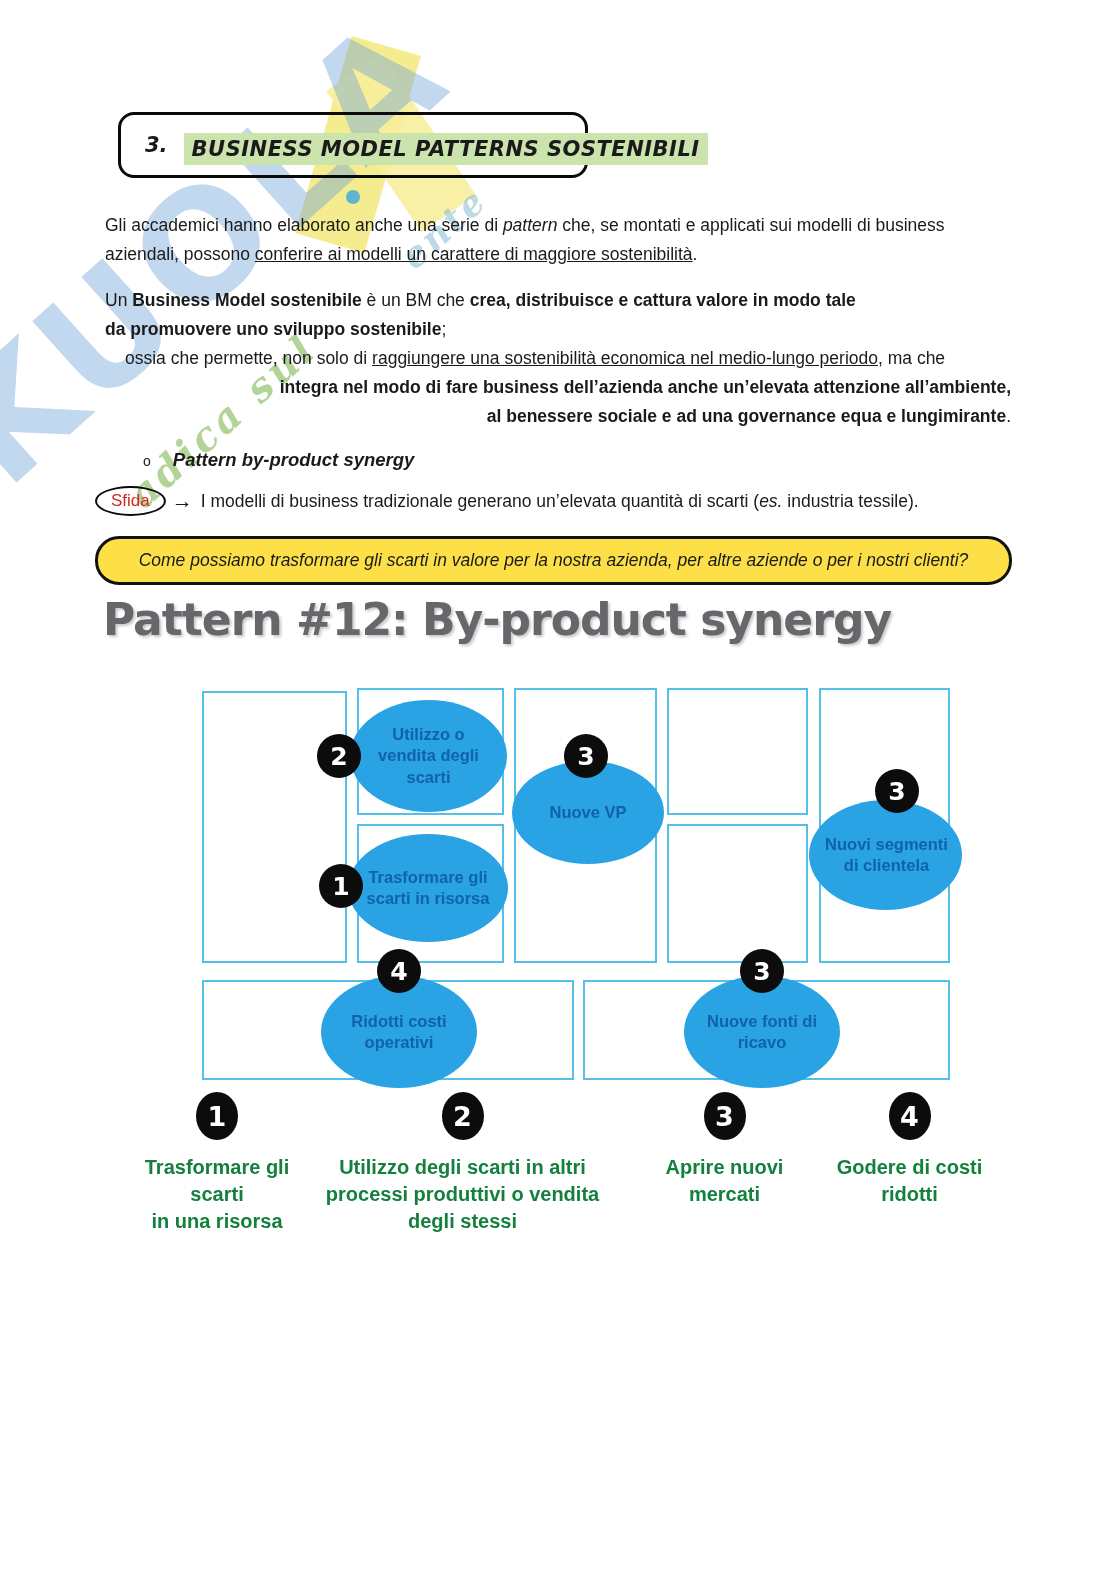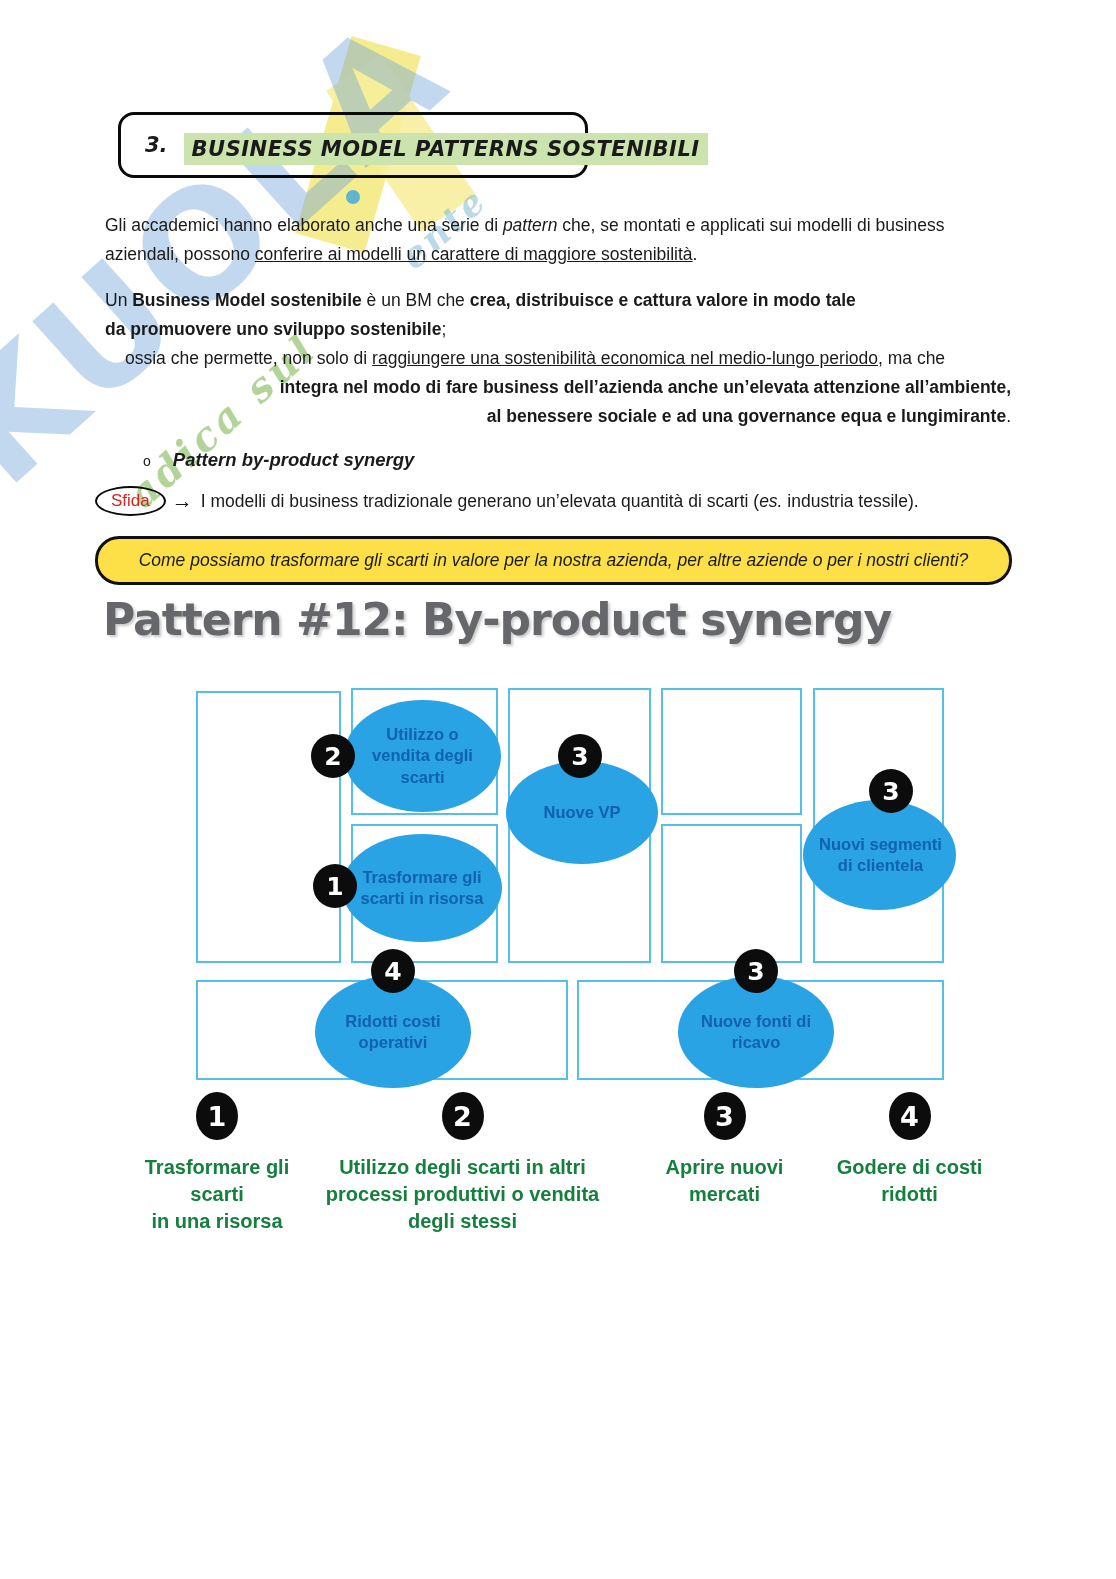--- a/index.html
+++ b/index.html
@@ -97,21 +97,21 @@
   }
   
   .fig-title {
     left: 103px; top: 594px;
     font-family: "DejaVu Sans", sans-serif;
     font-weight: bold; font-size: 44px; letter-spacing: -1px;
     color: #66676a; text-shadow: 2px 2px 3px rgba(0,0,0,0.22);
     white-space: nowrap;
   }
   
-  .canvas { left: 196px; top: 688px; width: 750px; height: 396px; }
+  .canvas { left: 202px; top: 688px; width: 750px; height: 396px; }
   .cbox { position: absolute; border: 2px solid #54c0e8; background: #fff; }
   .box-kp   { left: 0;   top: 3px;   width: 145px; height: 272px; }
   .box-ka   { left: 155px; top: 0;   width: 147px; height: 127px; }
   .box-kr   { left: 155px; top: 136px; width: 147px; height: 139px; }
   .box-vp   { left: 312px; top: 0;   width: 143px; height: 275px; }
   .box-cr   { left: 465px; top: 0;   width: 141px; height: 127px; }
   .box-ch   { left: 465px; top: 136px; width: 141px; height: 139px; }
   .box-cs   { left: 617px; top: 0;   width: 131px; height: 275px; }
   .box-cost { left: 0;   top: 292px; width: 372px; height: 100px; }
   .box-rev  { left: 381px; top: 292px; width: 367px; height: 100px; }

